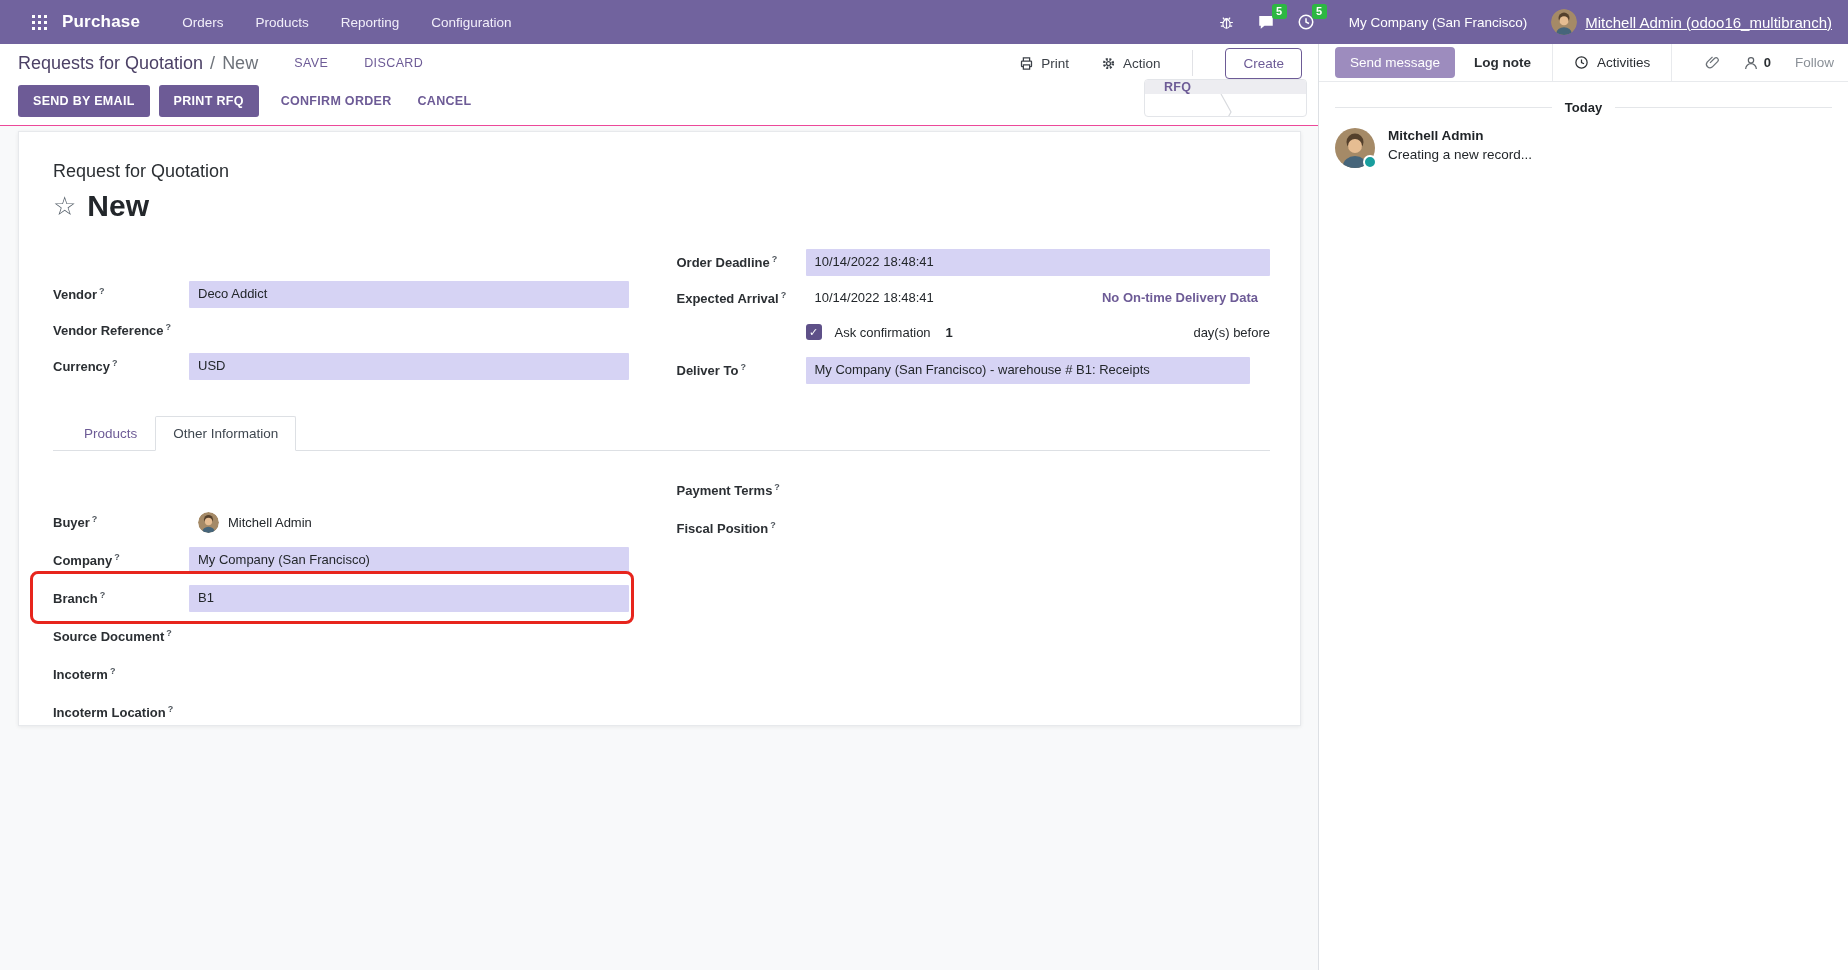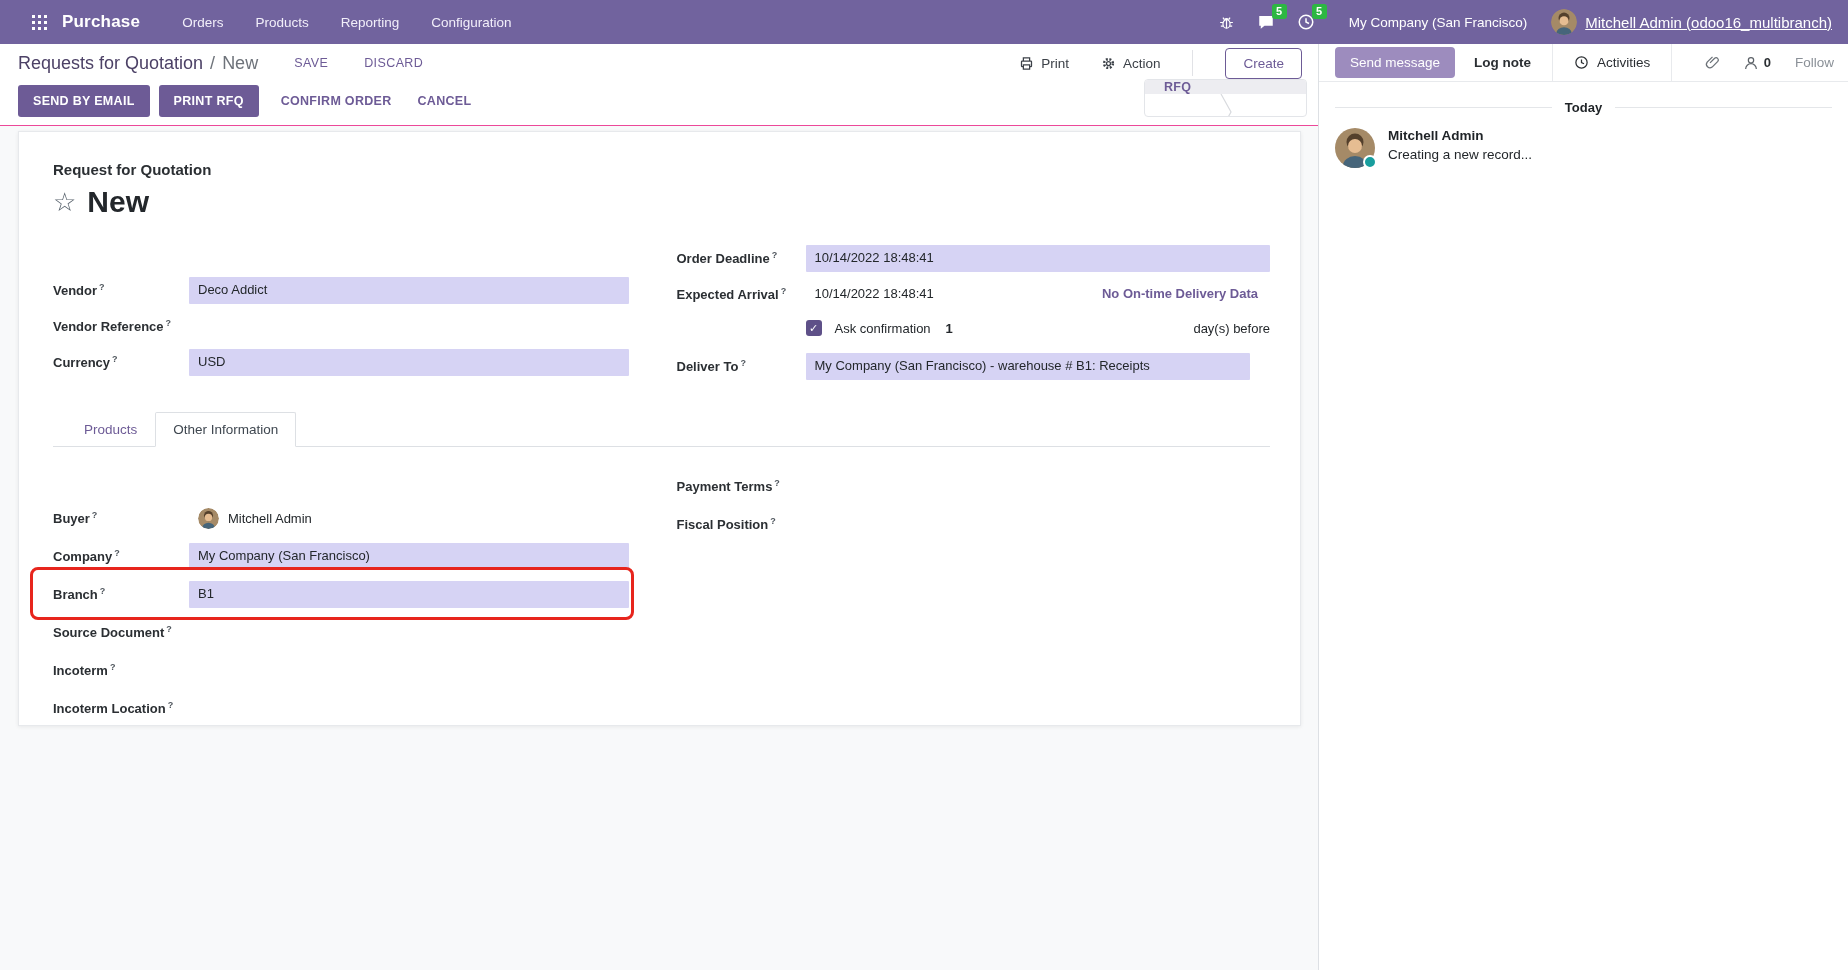--- a/index.html
+++ b/index.html
@@ -55,21 +55,21 @@
     border-radius:4px; overflow:hidden; background:#fff;flex-direction:column;}
   .sb-step{display:flex; align-items:center; padding:0 19px; font-size:12.5px; font-weight:700;
     letter-spacing:.3px; color:#8b9096; cursor:pointer; white-space:nowrap;}
   .sb-step.active{background:#ededf1; color:var(--accent);}
   .sb-chev{align-self:center;}
 
   
   .content{flex:1; background:#f8f9fa; padding:5px 17px 0 18px; overflow:hidden;}
   .sheet{background:#fff; width:1283px; height:595px; border:1px solid #e7e9ec;
     box-shadow:0 1px 4px rgba(0,0,0,.07); padding:29px 30px 0 34px;}
-  .doc-type{font-size:15px; font-weight:700; color:#2b2f33;}
+  .doc-type{font-size:18px; font-weight:400; color:#2b2f33;}
   .title-row{display:flex; align-items:center; gap:11px; margin:7px 0 26px;}
   .star-icon{font-size:26px; line-height:1; color:#5a646e; cursor:pointer;}
   .star-icon::after{content:"☆";}
   .record-title{font-size:30px; font-weight:700; color:#23272b;}
 
   .group{display:flex; gap:48px;}
   .col-left{width:576px;margin-top:32px;}
   .col-right{width:594px;}
   .field-row{display:flex; align-items:flex-start; min-height:27px; margin-bottom:9px; position:relative;}
   .col-right .field-row{margin-bottom:9px;}

